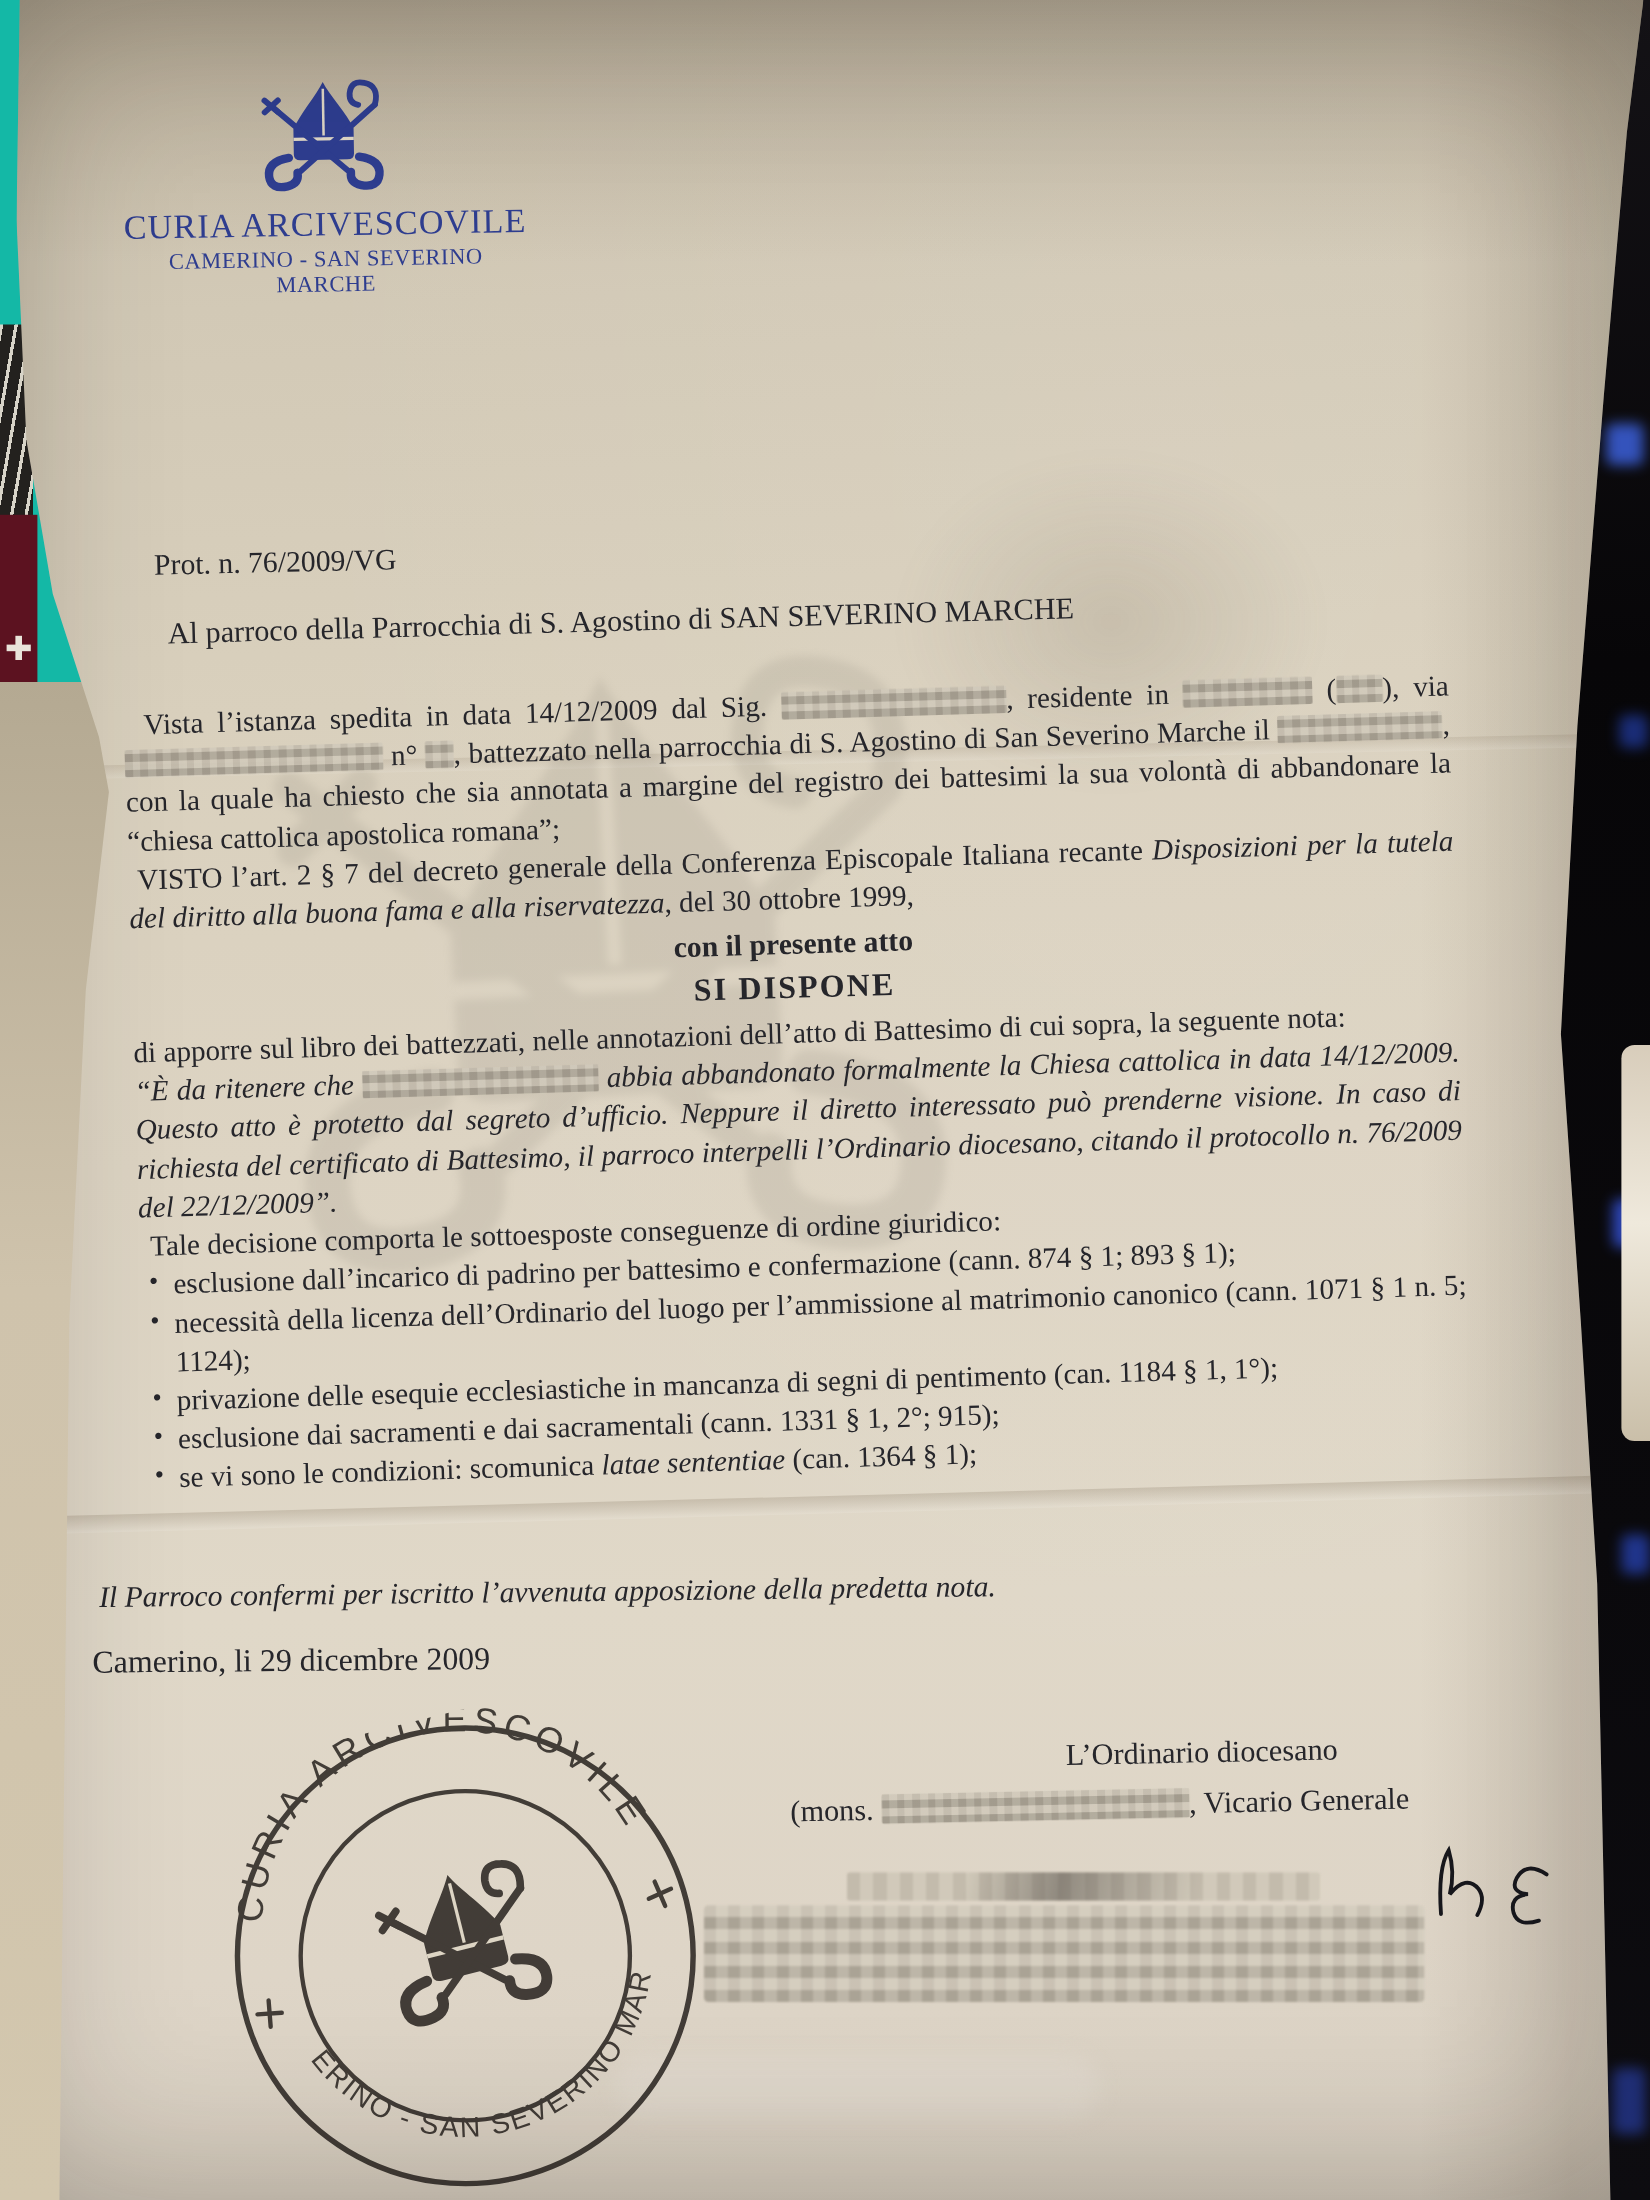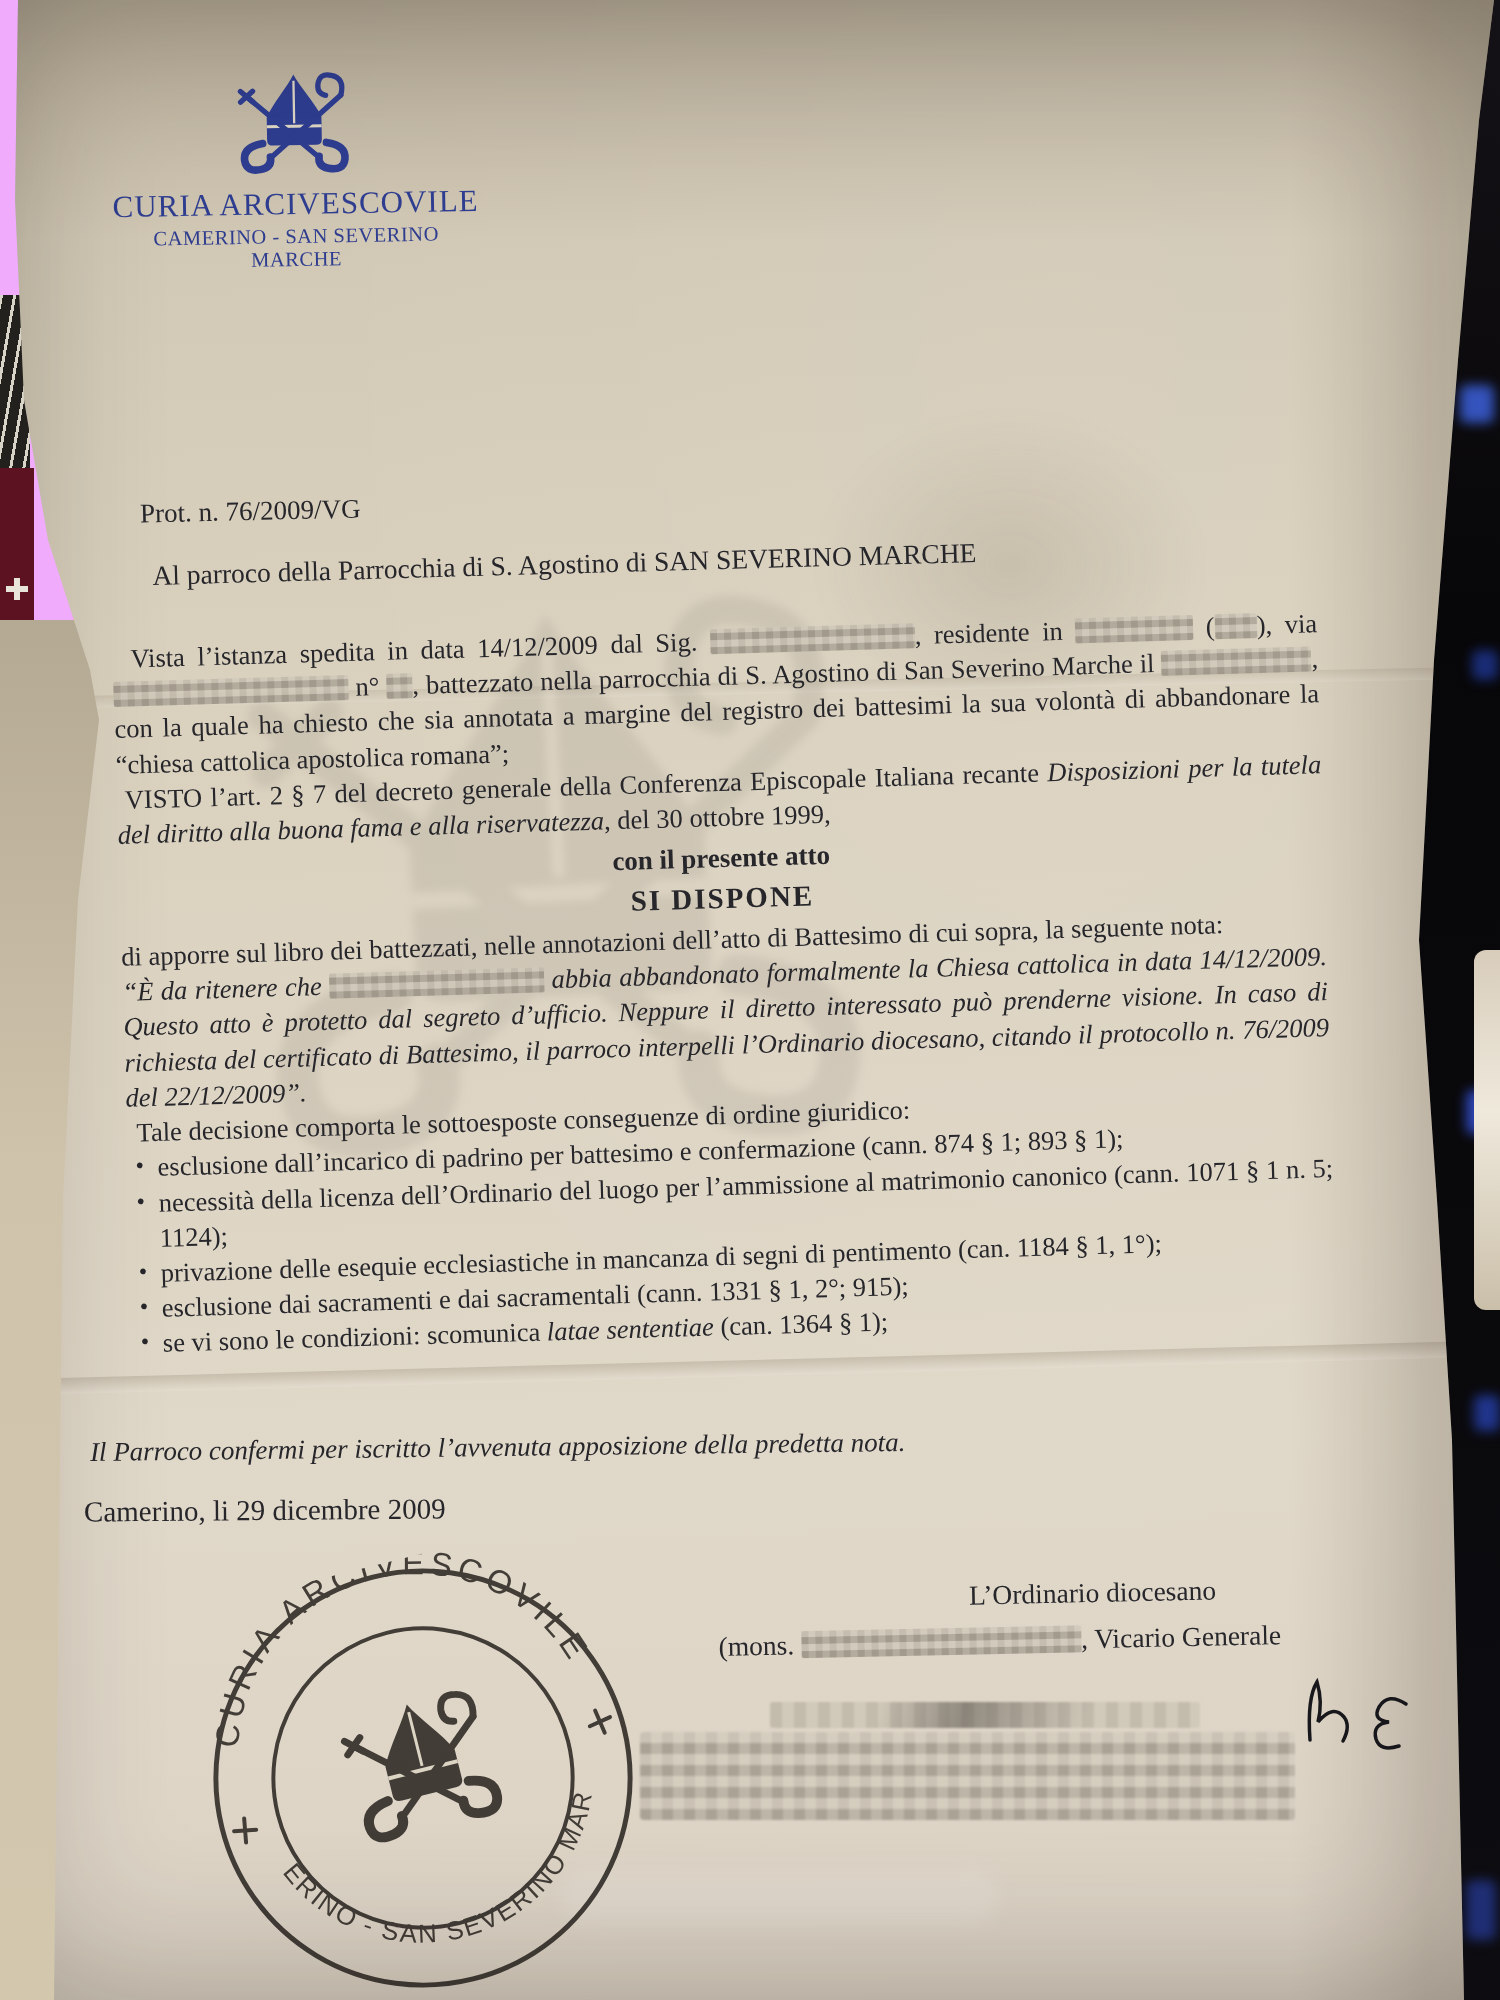--- a/index.html
+++ b/index.html
@@ -1,17 +1,17 @@
 <!DOCTYPE html>
 <html><head>
 <meta charset="utf-8">
 <style>
   html,body{margin:0;padding:0;background:#050507;}
   .photo{position:relative;width:1500px;height:2000px;overflow:hidden;
-         background:#f0abfc;font-family:"Liberation Serif","DejaVu Serif",serif;}
+         background:#14b8a6;font-family:"Liberation Serif","DejaVu Serif",serif;}
   
   .bg-right{position:absolute;right:0;top:0;width:110px;height:100%;background:linear-gradient(to bottom,#141216,#070608 30%,#0a090c 70%,#0d0c10);}
   .glow{position:absolute;border-radius:6px;filter:blur(6px);}
   .g1{right:6px;top:385px;width:34px;height:38px;background:#3f66e8;opacity:.8;}
   .g2{right:2px;top:650px;width:26px;height:30px;background:#2746c0;opacity:.6;}
   .g3{right:4px;top:1090px;width:30px;height:44px;background:#3a5bef;opacity:.75;}
   .g4{right:0;top:1395px;width:26px;height:36px;background:#2f52e0;opacity:.6;}
   .g5{right:4px;top:1880px;width:30px;height:60px;background:#3250d8;opacity:.5;}
   .bg-stripes{position:absolute;left:0;top:295px;width:30px;height:190px;
       background:repeating-linear-gradient(100deg,#d8d4c8 0 3px,#23211e 3px 13px);}

